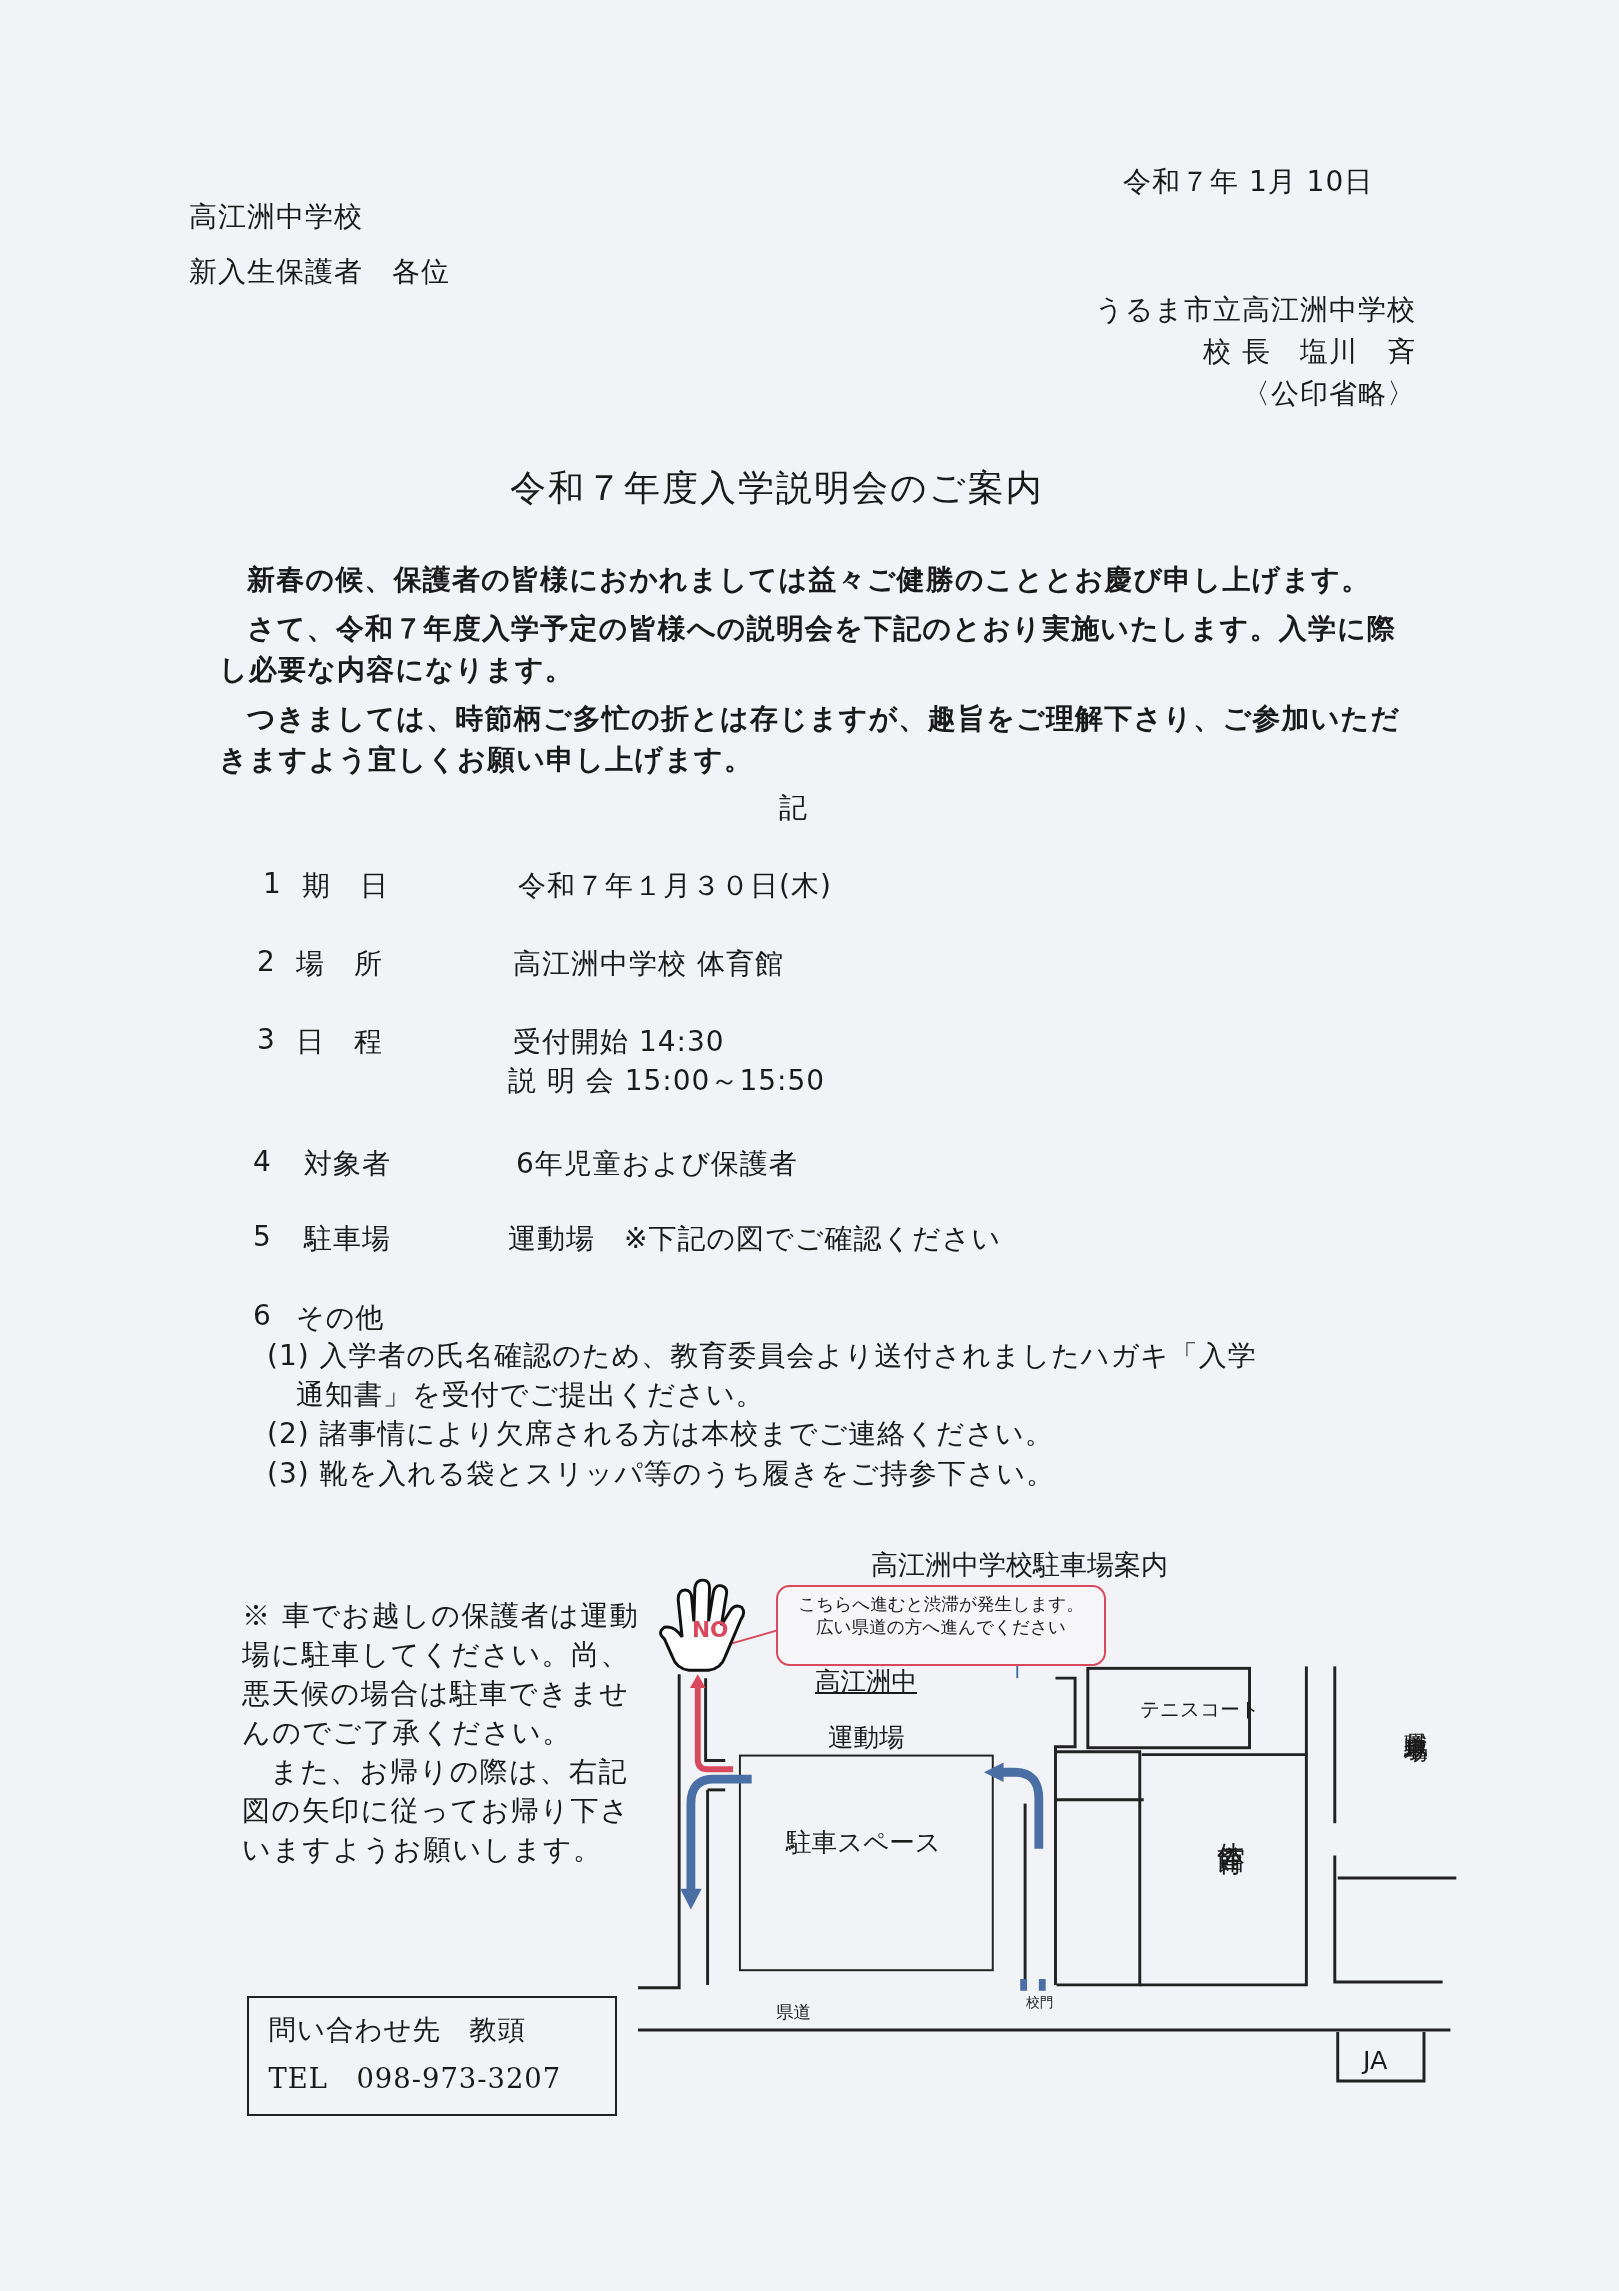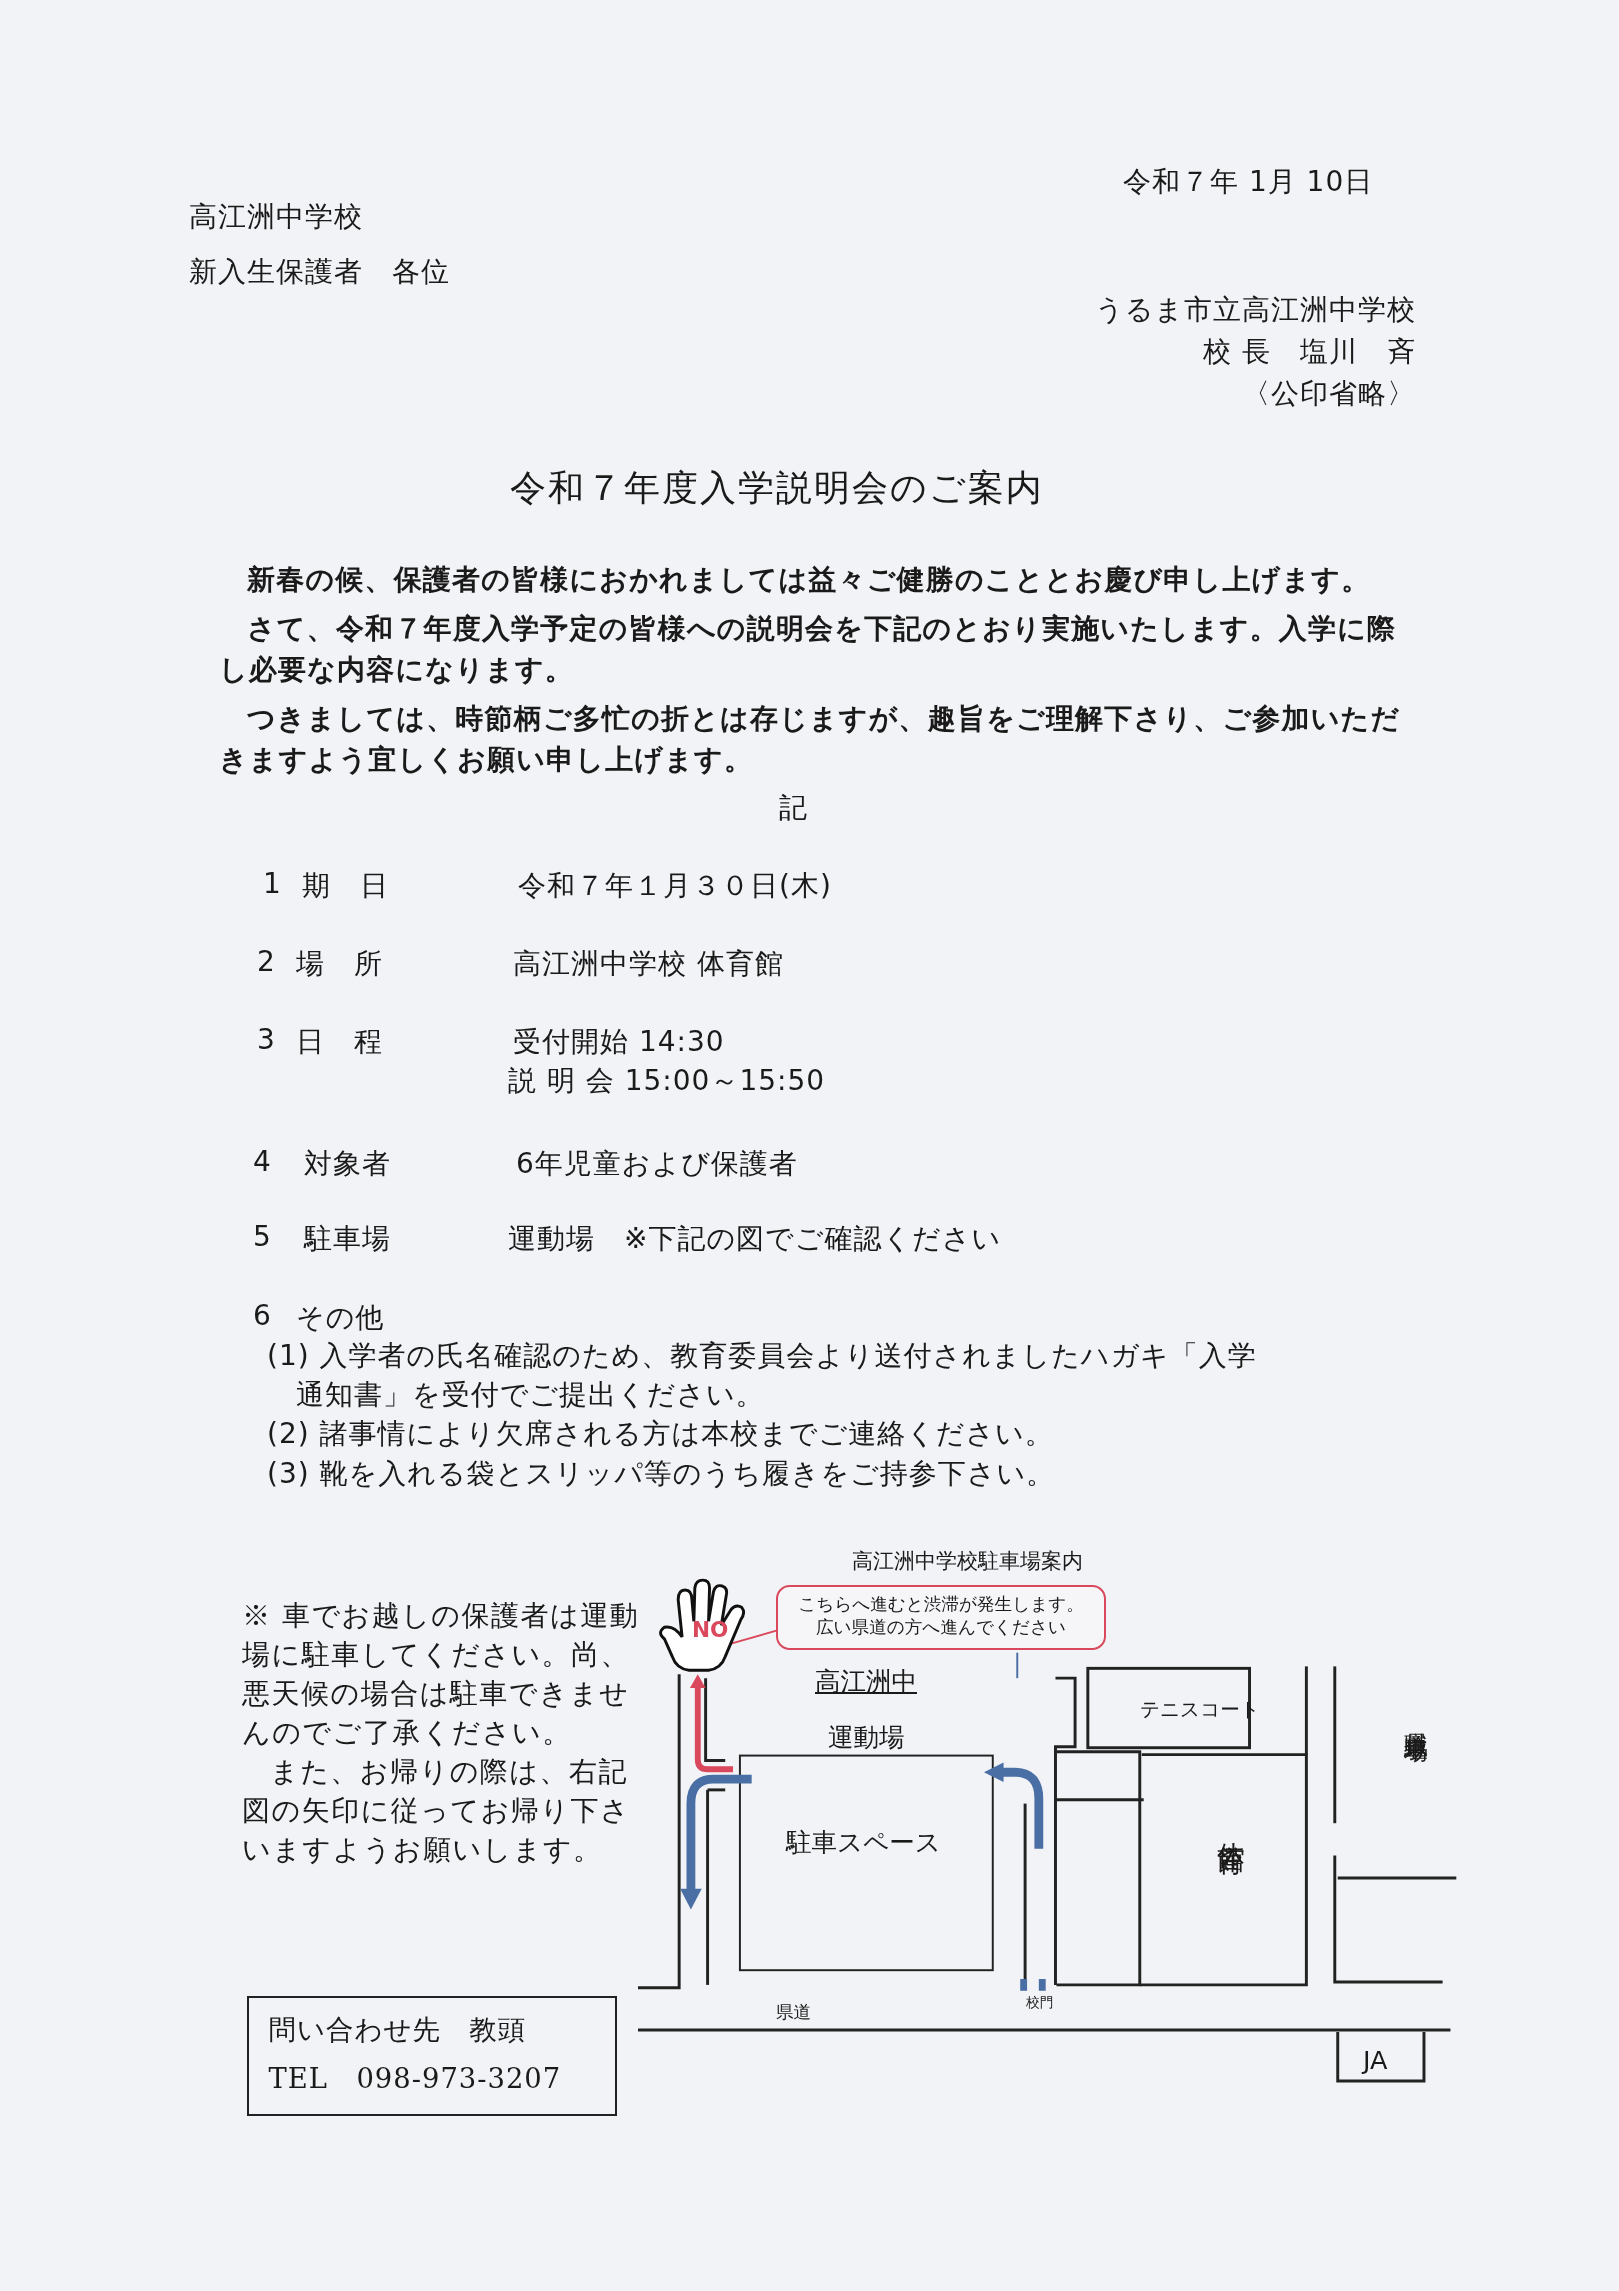--- a/index.html
+++ b/index.html
@@ -22,21 +22,21 @@
     position:absolute; left:247px; top:1996px; width:370px; height:120px;
     border:2px solid #222; box-sizing:border-box;
     font-family:"DejaVu Serif","Liberation Serif",serif; font-size:27.4px; letter-spacing:1px;
   }
   .contact div { position:absolute; left:19.6px; white-space:nowrap; }
   .map { position:absolute; left:0; top:0; width:1619px; height:2292px; pointer-events:none; }
   .map * { pointer-events:auto; }
   .mlabel { position:absolute; white-space:nowrap; font-size:23.5px; }
   .vert { writing-mode: vertical-rl; font-size:25.5px; letter-spacing:2px; }
   .bubble {
-    position:absolute; left:776px; top:1585px; width:330px; height:65px;
+    position:absolute; left:776px; top:1585px; width:330px; height:81px;
     border:2.9px solid #d9485c; border-radius:13.7px; background:#f6f6f8; box-sizing:border-box;
     font-size:17.6px; line-height:23.5px; text-align:center; padding-top:5.9px;
   }
 </style>
 </head>
 <body>
 
 <div class="abs t28" style="left:1123px; top:163px;">令和７年 1月 10日</div>
 <div class="abs t28" style="left:189px; top:198px;">高江洲中学校</div>
 <div class="abs t28" style="left:189px; top:253px;">新入生保護者　各位</div>
@@ -140,21 +140,21 @@
     <polygon points="1024,1798 1004,1808 1024,1818" fill="#4a6fa5"></polygon>
 
     <polyline points="745,1677 794,1663 M745,1677 794,1670" stroke="#d9485c" stroke-width="2" fill="none"></polyline>
 
     <g transform="translate(668,1612)">
       <path d="M10,60 Q2,54 10,48 Q20,46 28,58 L24,20 Q24,10 31,10 Q38,10 38,20 L40,42 L41,8 Q42,0 49,0 Q56,0 56,8 L55,42 L60,12 Q62,4 69,6 Q75,8 73,16 L68,46 L78,30 Q83,24 89,28 Q93,33 88,40 L72,78 Q68,90 55,92 L35,92 Q22,90 18,78 Z" fill="#fff" stroke="#111" stroke-width="3"></path>
     </g>
   </svg>
   <div class="abs" style="left:692px; top:1617px; color:#d9485c; font-weight:bold; font-size:21.6px;">NO</div>
 
-  <div class="mlabel" style="left:852px; top:1547px; font-size:21px;">高江洲中学校駐車場案内</div>
+  <div class="mlabel" style="left:871px; top:1547px; font-size:27px;">高江洲中学校駐車場案内</div>
 
   <div class="bubble">
     <div>こちらへ進むと渋滞が発生します。</div>
     <div>広い県道の方へ進んでください</div>
   </div>
 
   <div class="mlabel" style="left:815px; top:1664px; font-size:25.5px;text-decoration:underline;">高江洲中</div>
   <div class="mlabel" style="left:828px; top:1720px; font-size:25.5px;">運動場</div>
   <div class="mlabel" style="left:786px; top:1825px; font-size:25.5px;">駐車スペース</div>
   <div class="mlabel" style="left:1109px; top:1696px; font-size:19.6px;margin-left:31px;">テニスコート</div>

